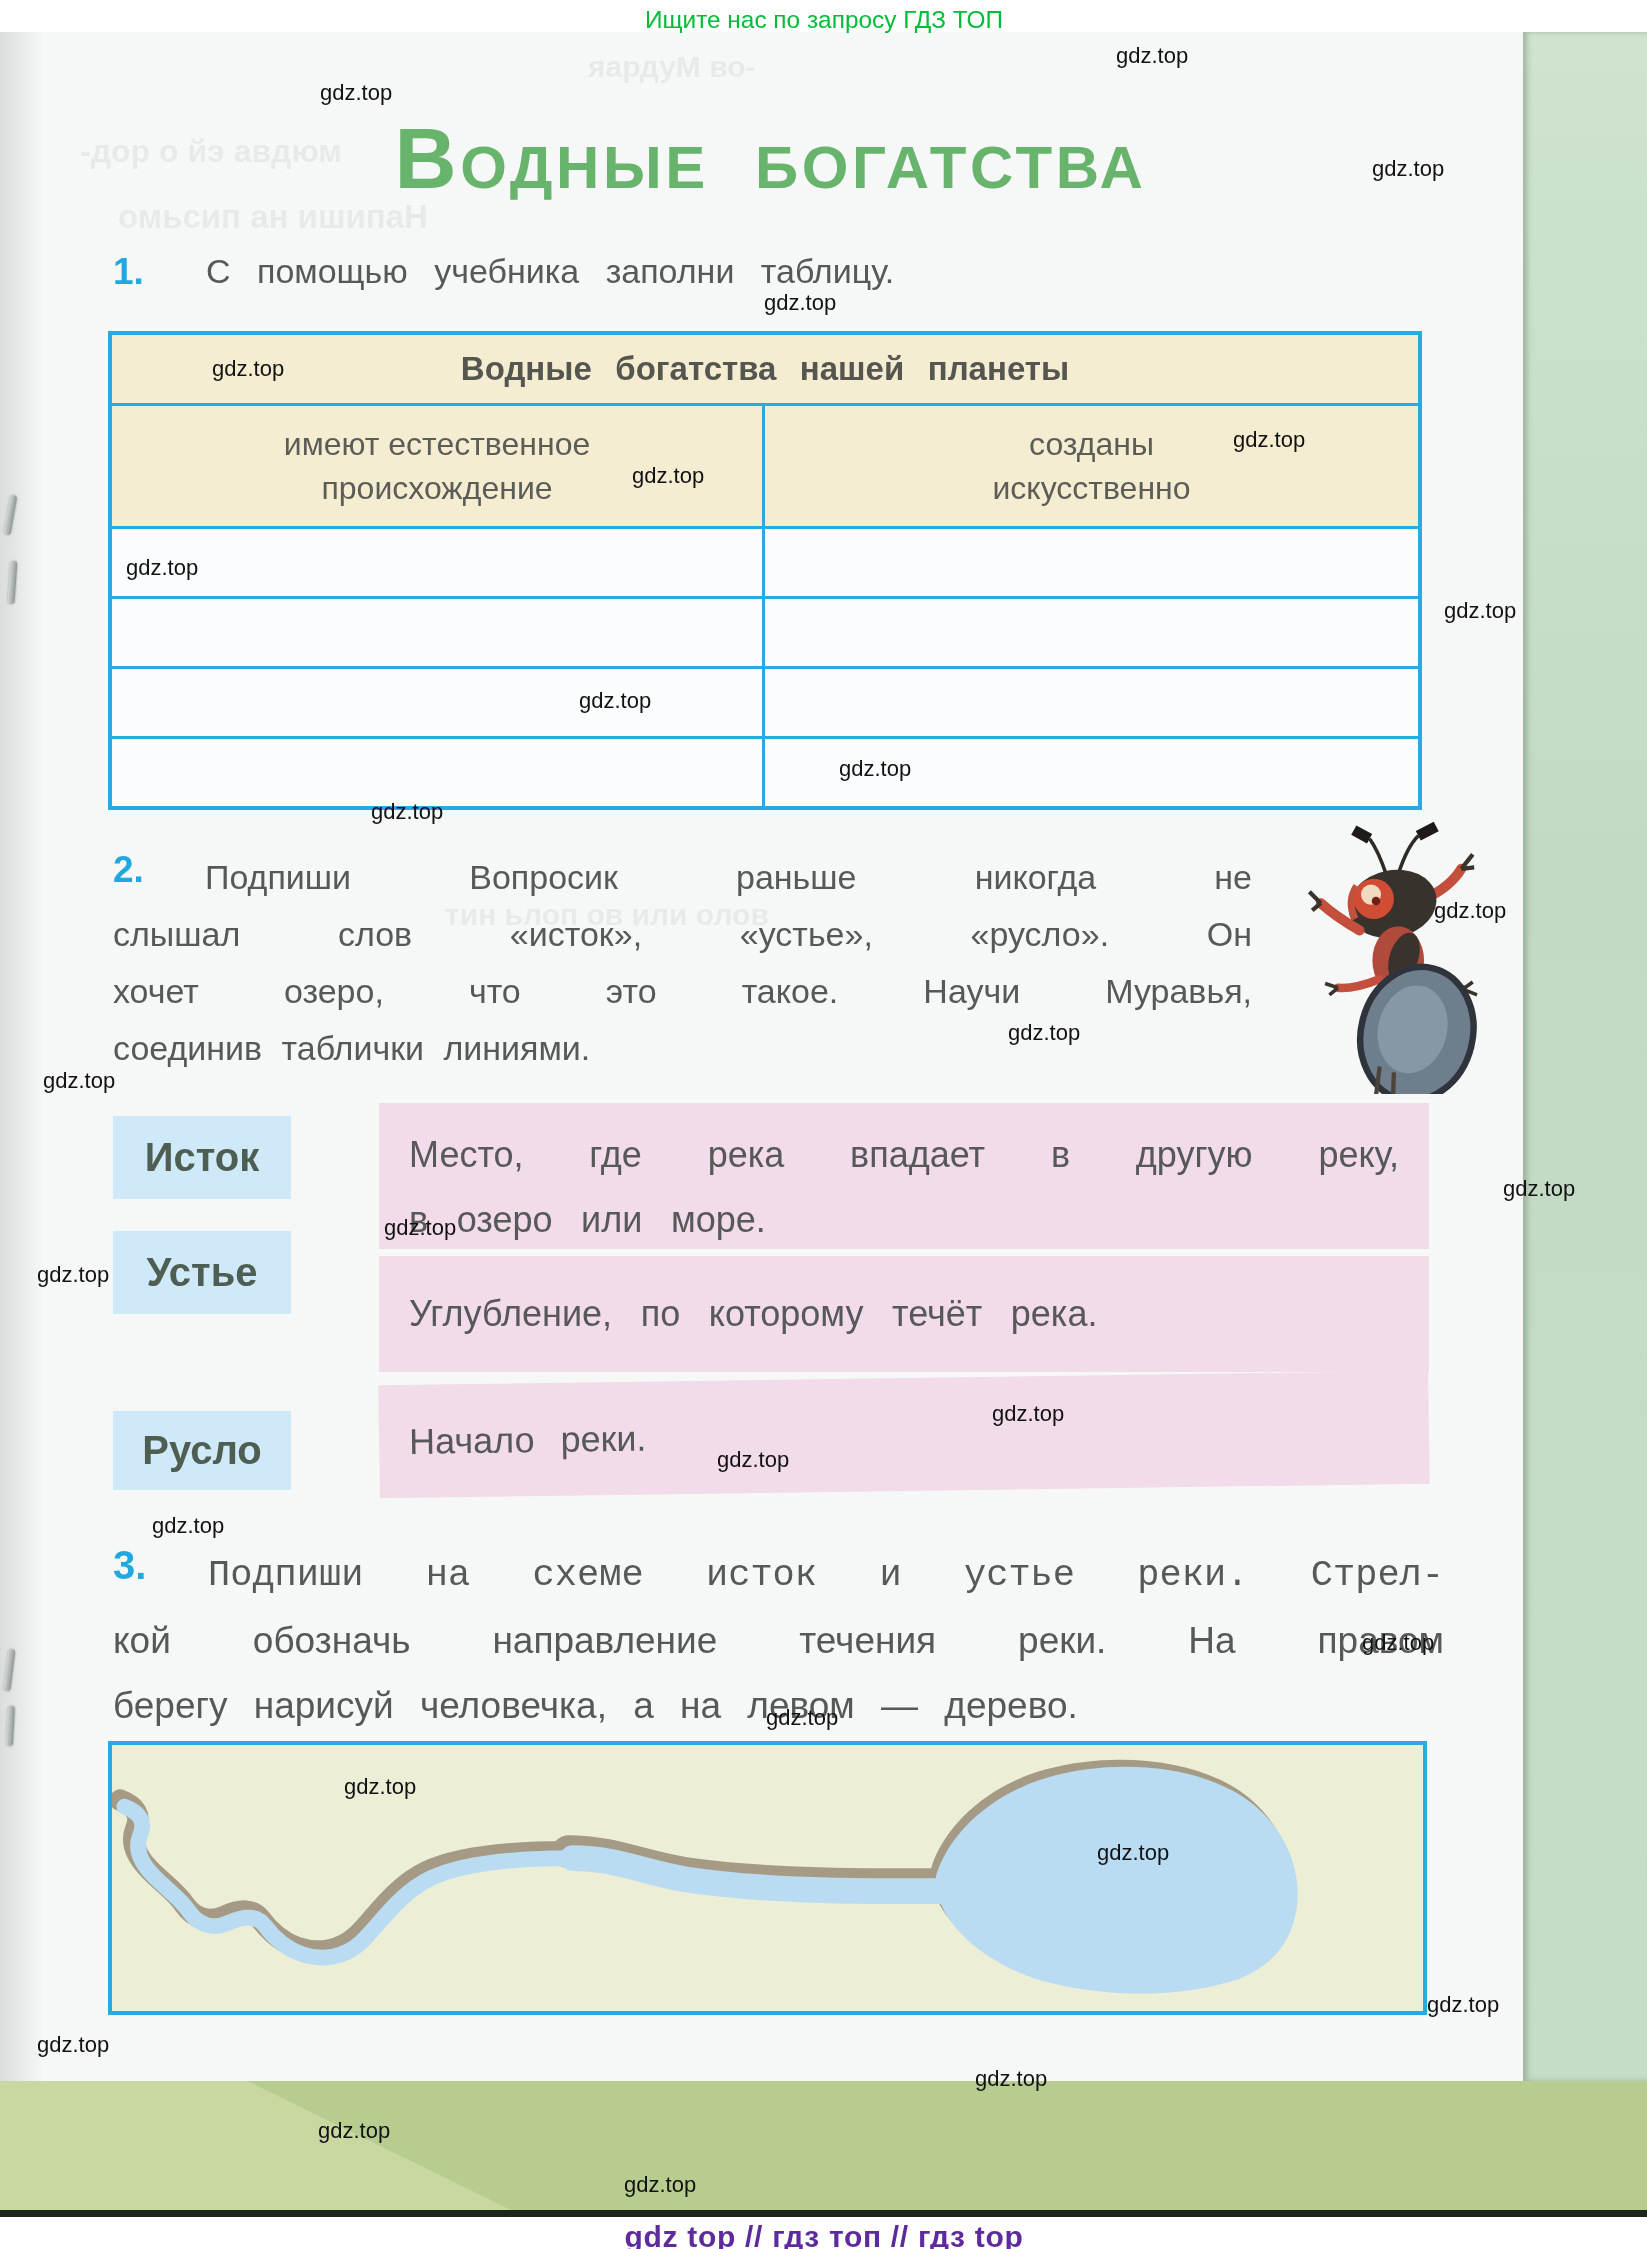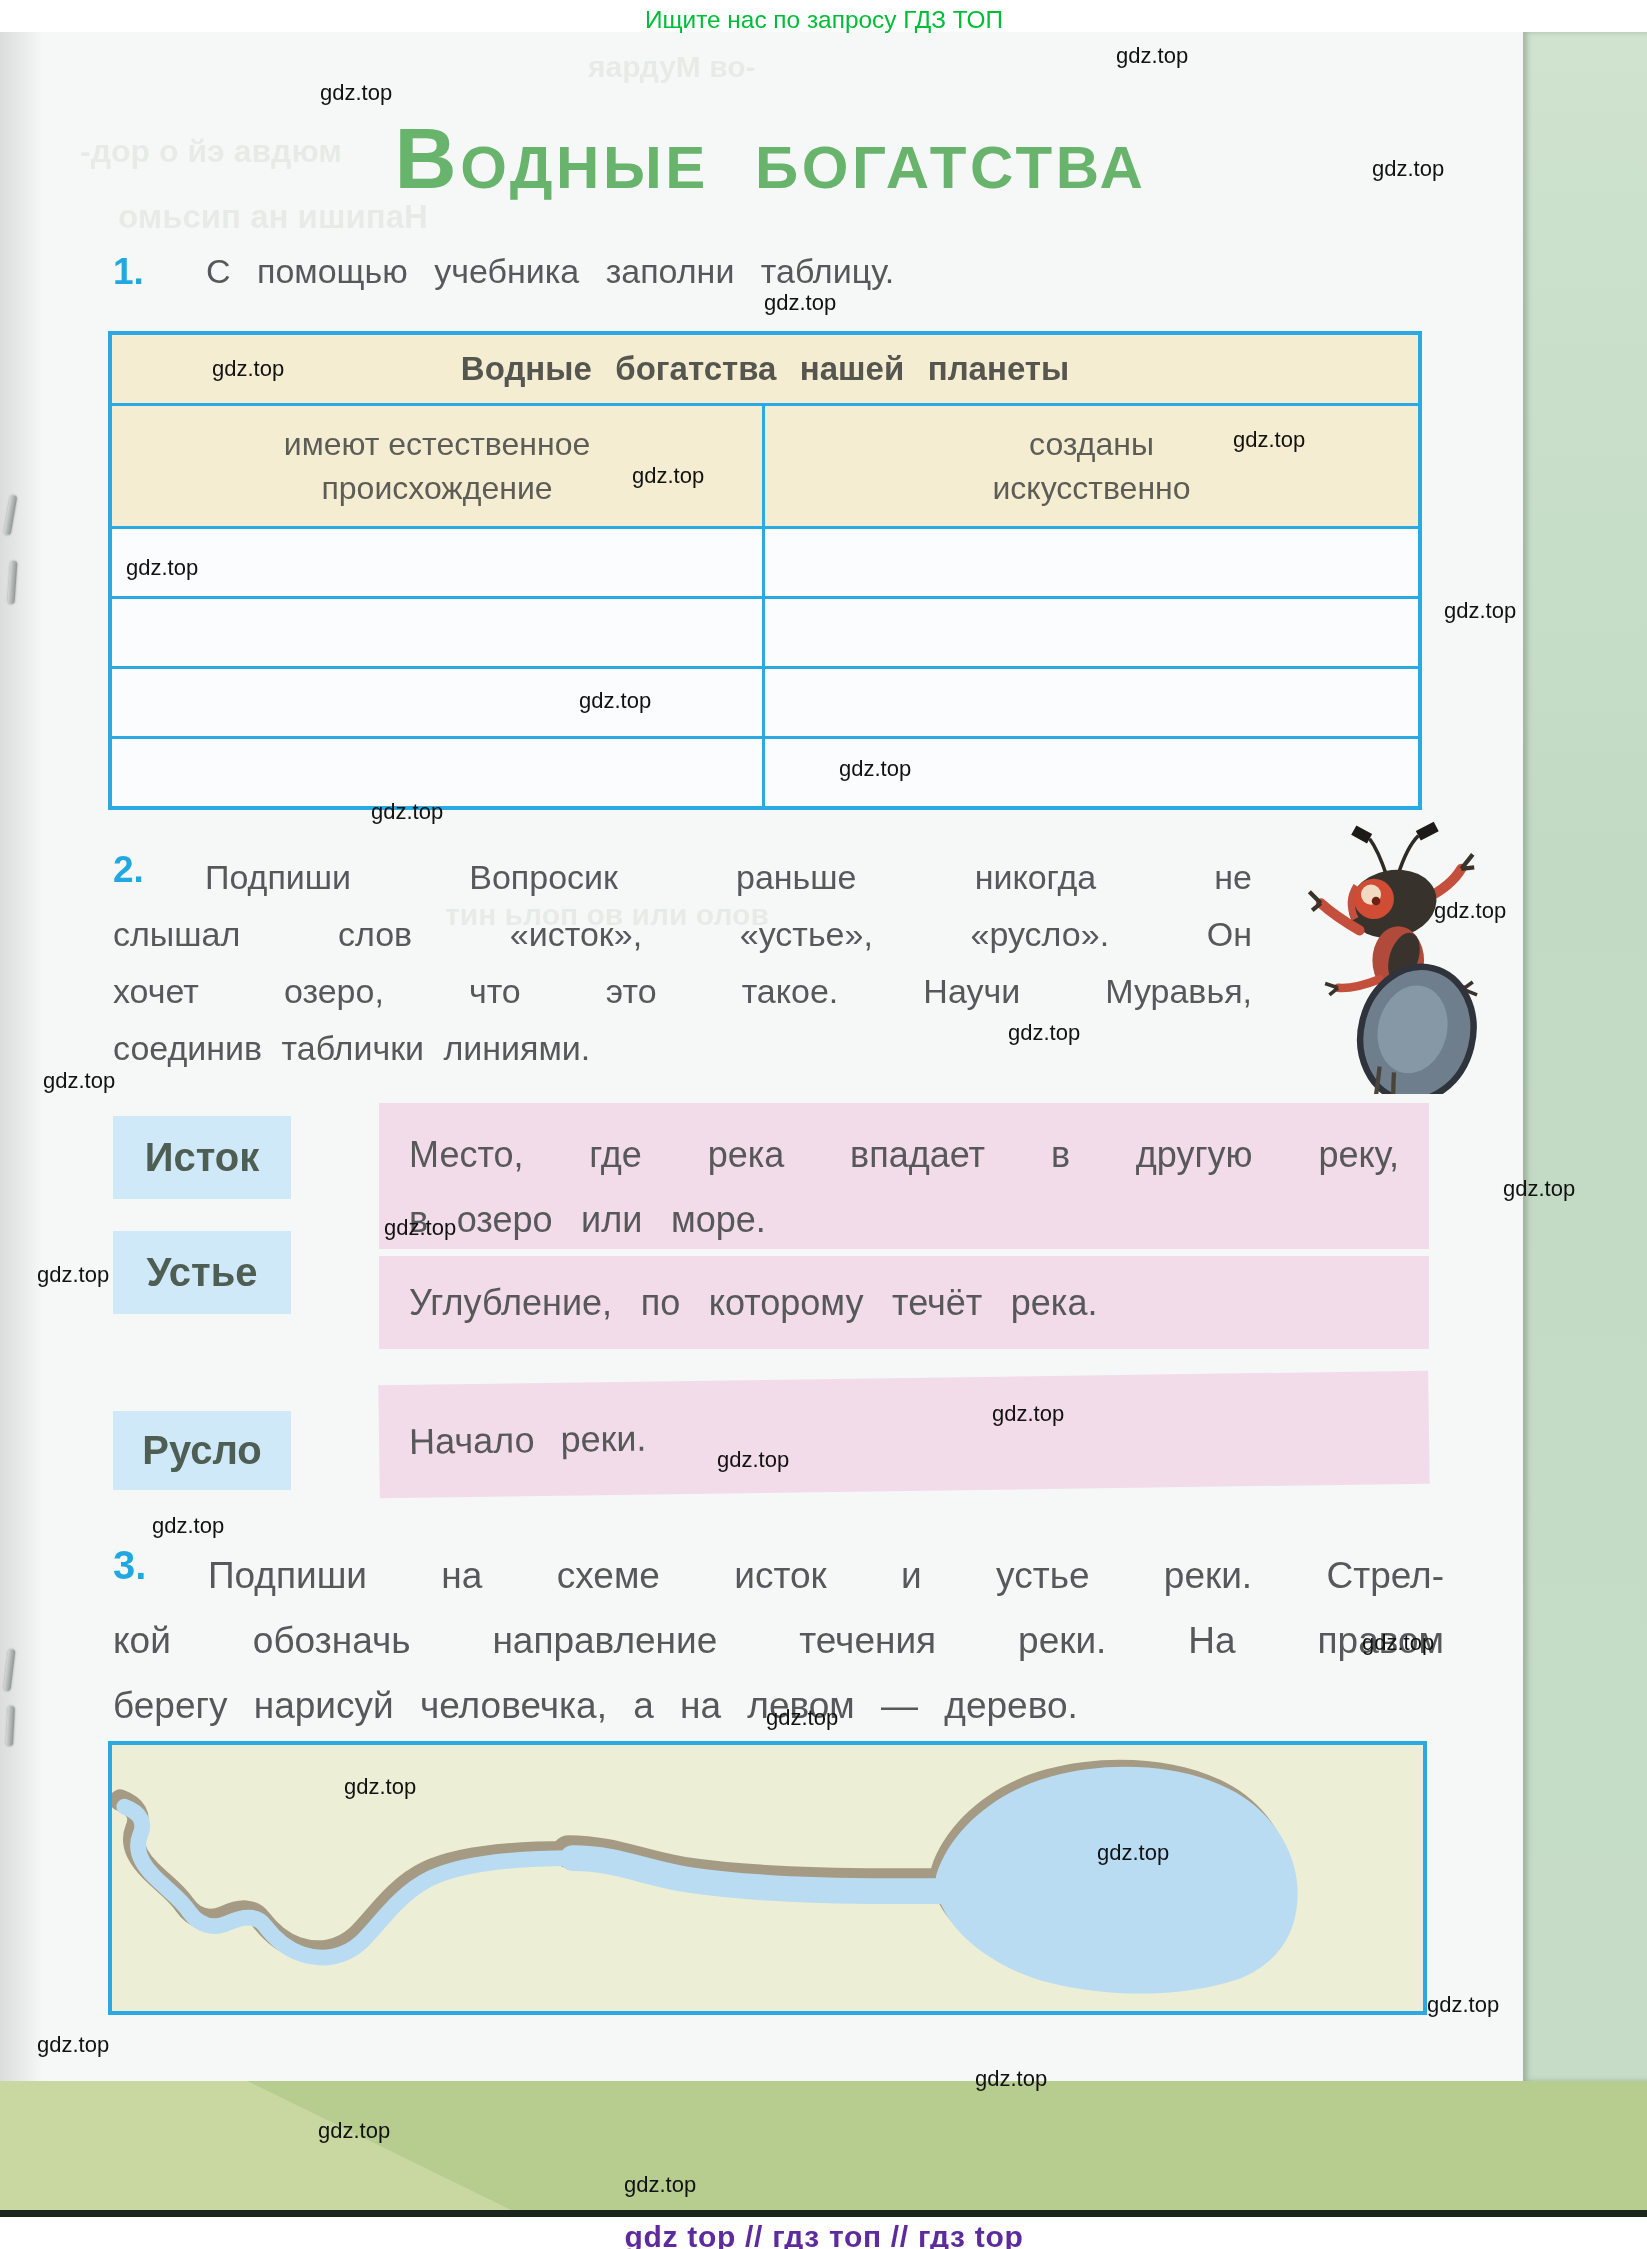--- a/index.html
+++ b/index.html
@@ -42,21 +42,21 @@
   .task-num{position:absolute;font-size:37px;font-weight:bold;color:var(--num-blue);}
   .t1-text{position:absolute;left:206px;top:252px;font-size:34px;color:var(--ink);word-spacing:17px;}
 
   .para{position:absolute;color:var(--ink);}
   .para .ln{display:block;}
   .jline{text-align:justify;text-align-last:justify;}
 
   .t2{left:113px;top:849px;width:1139px;font-size:34px;line-height:57px;}
   .t2 .first{padding-left:92px;}
   .t3{left:113px;top:1543px;width:1331px;font-size:37px;line-height:65px;}
-  .t3 .first{padding-left:95px;}
+  .t3 .first{padding-left:95px;font-family:Liberation Mono, monospace;}
   .t3 .lastln{word-spacing:16px;}
   .t2 .lastln{word-spacing:10px;}
 
   
   .wtable{position:absolute;left:108px;top:331px;width:1314px;box-sizing:border-box;
         border:4.3px solid var(--blue);}
   .wtable .thead1{height:68px;background:var(--cream);display:flex;align-items:center;justify-content:center;
         font-size:33px;font-weight:bold;color:#54564f;word-spacing:14.3px;}
   .wtable .thead2{height:120px;border-top:3.6px solid var(--blue);display:flex;background:var(--cream);}
   .wtable .thead2 .cell{width:50%;display:flex;flex-direction:column;align-items:center;justify-content:center;
@@ -193,21 +193,21 @@
     <span>Исток</span>
   </div>
   <div class="def-box" style="top:1103px;height:146px;padding-top:18.6px;line-height:65px;">
     <span class="ln jline">Место, где река впадает в другую реку,</span>
     <span class="ln" style="word-spacing:18.6px;">в озеро или море.</span>
   </div>
 
   <div class="term-box" style="top:1231px;height:83px;">
     <span>Устье</span>
   </div>
-  <div class="def-box" style="top:1256px;height:93px;display:flex;align-items:center;word-spacing:18.6px;text-align:right;">
+  <div class="def-box" style="top:1256px;height:116px;display:flex;align-items:center;word-spacing:18.6px;text-align:right;">
     <span class="ln">Углубление, по которому течёт река.</span>
   </div>
 
   <div class="term-box" style="top:1411px;height:79px;">
     <span>Русло</span>
   </div>
   <div class="def-box" style="top:1378px;height:113px;display:flex;align-items:center;word-spacing:16px;transform:rotate(-0.8deg);">
     <span class="ln">Начало реки.</span>
   </div>
 

